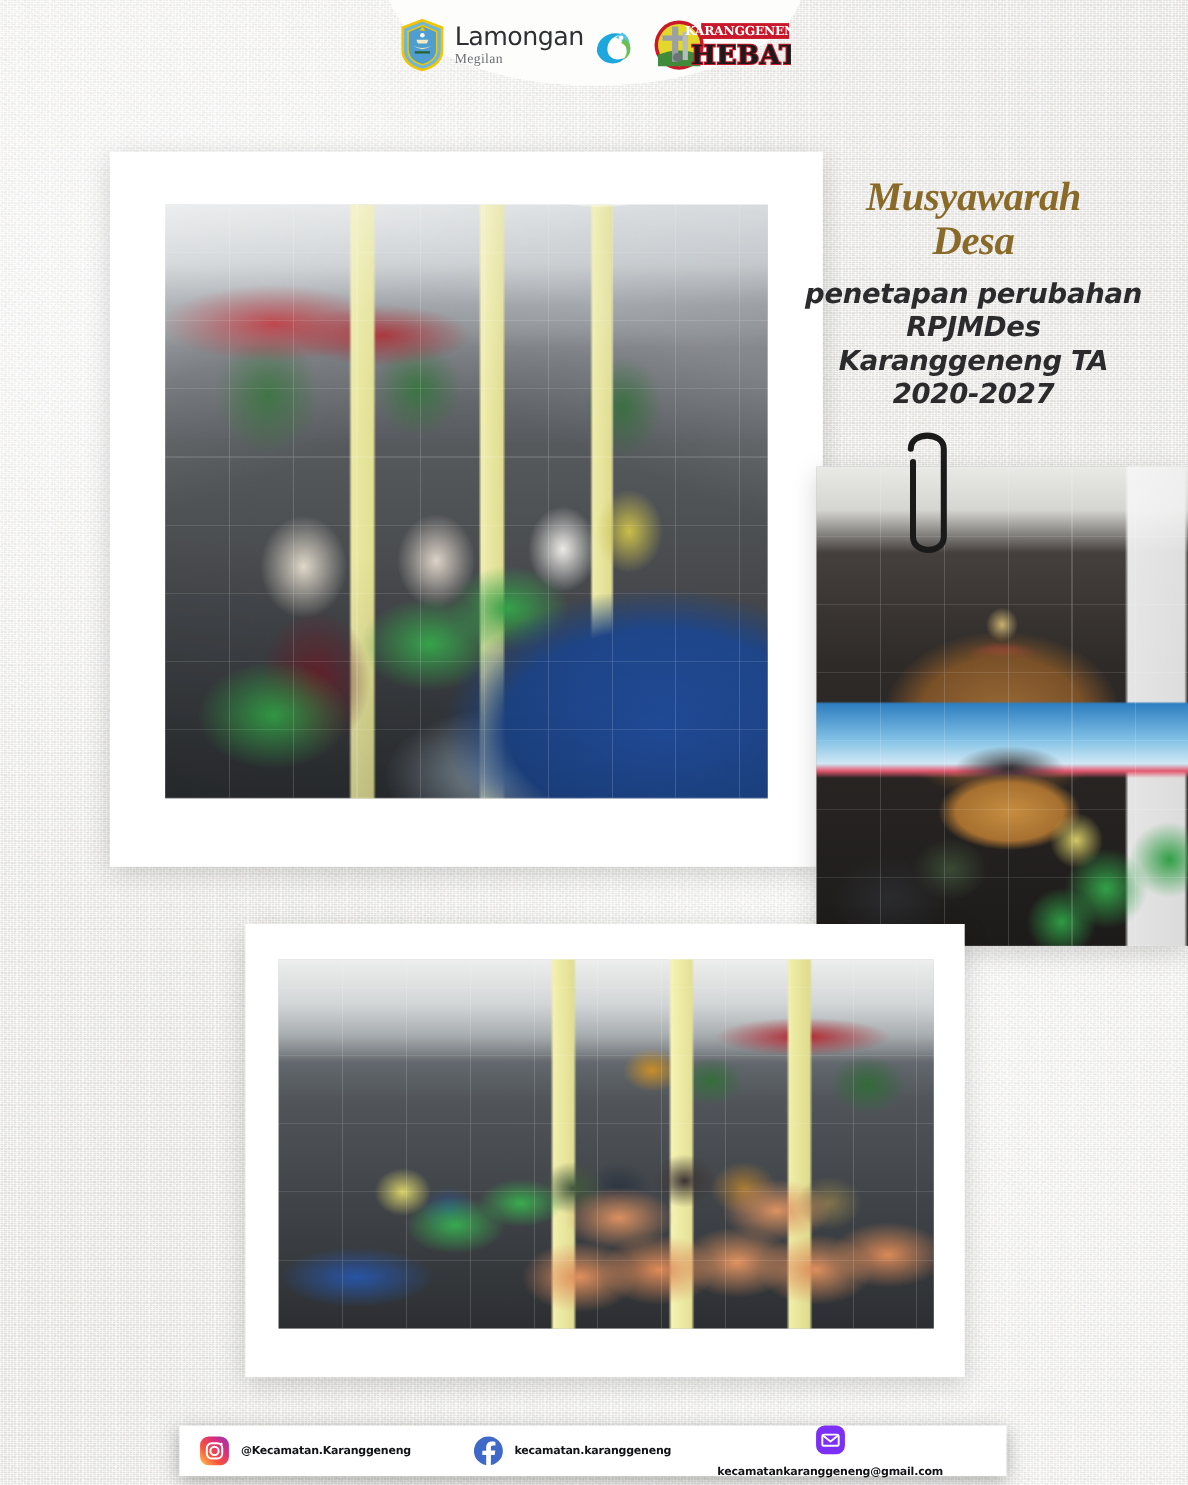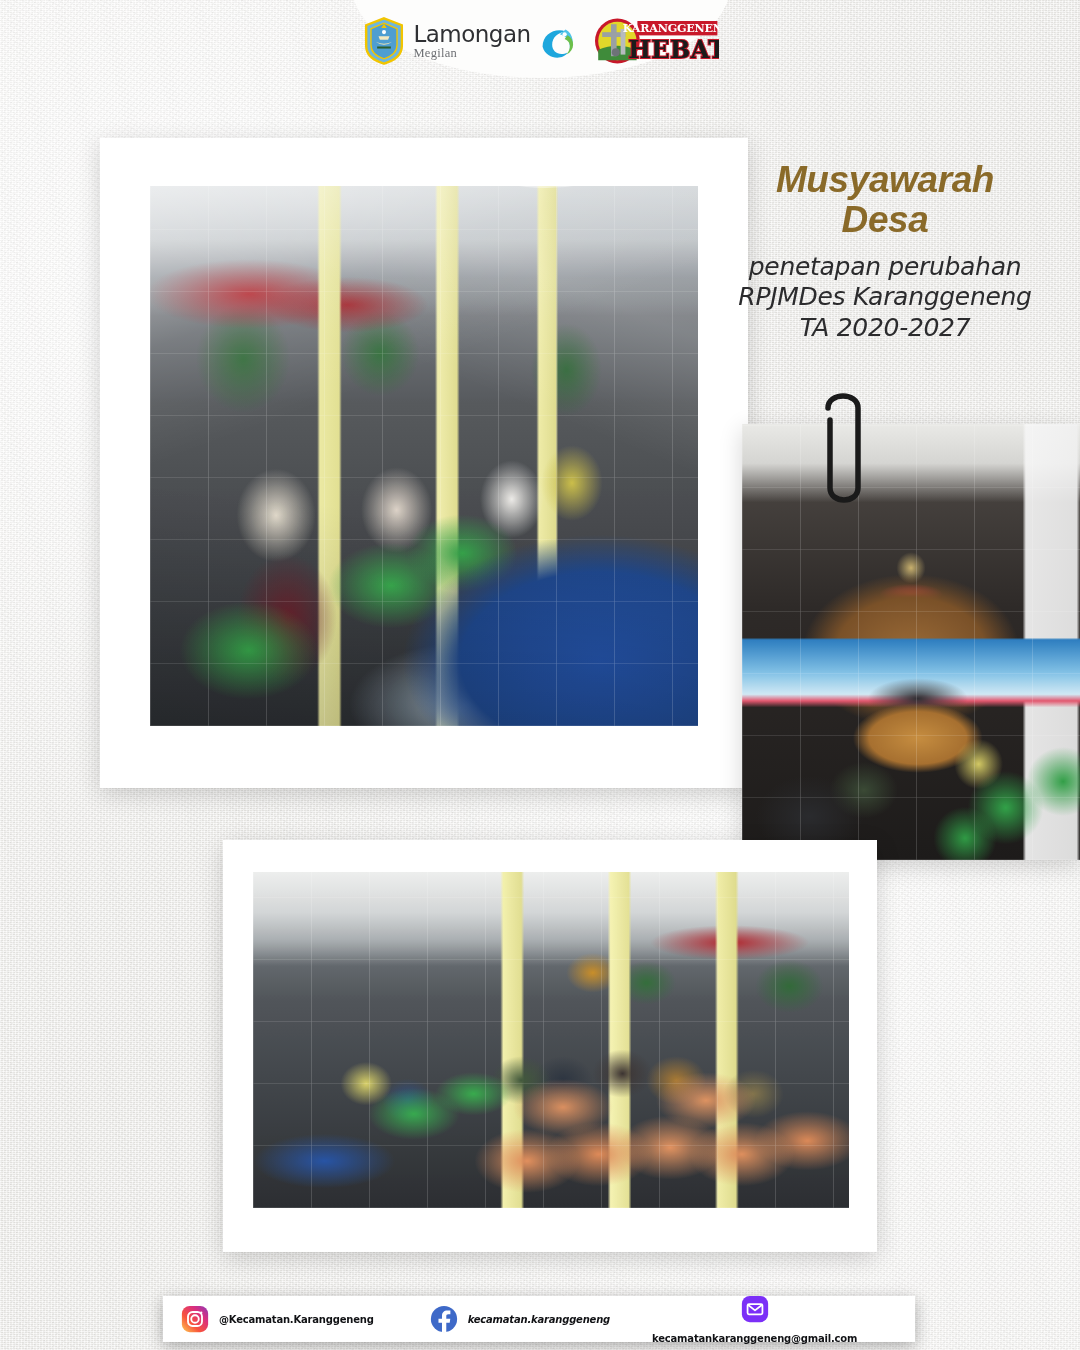--- a/index.html
+++ b/index.html
@@ -54,29 +54,29 @@
   }
   .wave-logo { width: 46px; height: 46px; margin-left: -6px; }
   .hebat-logo { width: 128px; height: 50px; position: relative; margin-left: 4px;}
 
   
   .headline {
     position: absolute; right: 30px; top: 160px; width: 330px;
     text-align: center; z-index: 25;
   }
   .headline h1 {
-    font-family: Liberation Sans, sans-serif;
+    font-family: Liberation Serif, serif;
     font-style: italic; font-weight: bold;
     font-size: 37px; line-height: 1.08;
     color: #8a6a29; letter-spacing: -.4px;
   }
   .headline .sub {
     margin-top: 12px;
     font-family: "DejaVu Sans", sans-serif;
-    font-style: italic; font-weight: 400;
+    font-style: italic; font-weight: 700;
     font-size: 25px; line-height: 1.22;
     color: #2b2b2d; letter-spacing: -.3px;
   }
 
   
   .frame {
     position: absolute;
     background: #ffffff;
     box-shadow: 0 6px 22px rgba(0,0,0,.16);
     overflow: hidden;
@@ -228,21 +228,21 @@
     display: flex; align-items: center;
     z-index: 35;
   }
   .f-item { display: flex; align-items: center; gap: 10px; }
   .f-item .txt {
     font-family: "DejaVu Sans", sans-serif;
     font-weight: bold; font-size: 10px; color: #111215; letter-spacing: -.2px;
     white-space: nowrap;
   }
   #f-ig  { margin-left: 18px; }
-  #f-fb  { margin-left: 56px; font-style: italic; }
+  #f-fb  { margin-left: 56px; }
   #f-mail{ margin-left: 42px; flex-direction: column; }
   .f-icon { width: 28px; height: 28px; flex: 0 0 28px; }
 </style>
 </head>
 <body>
 
 <div class="poster">
   <div class="grain"></div>
 
   <div class="header-pill">

